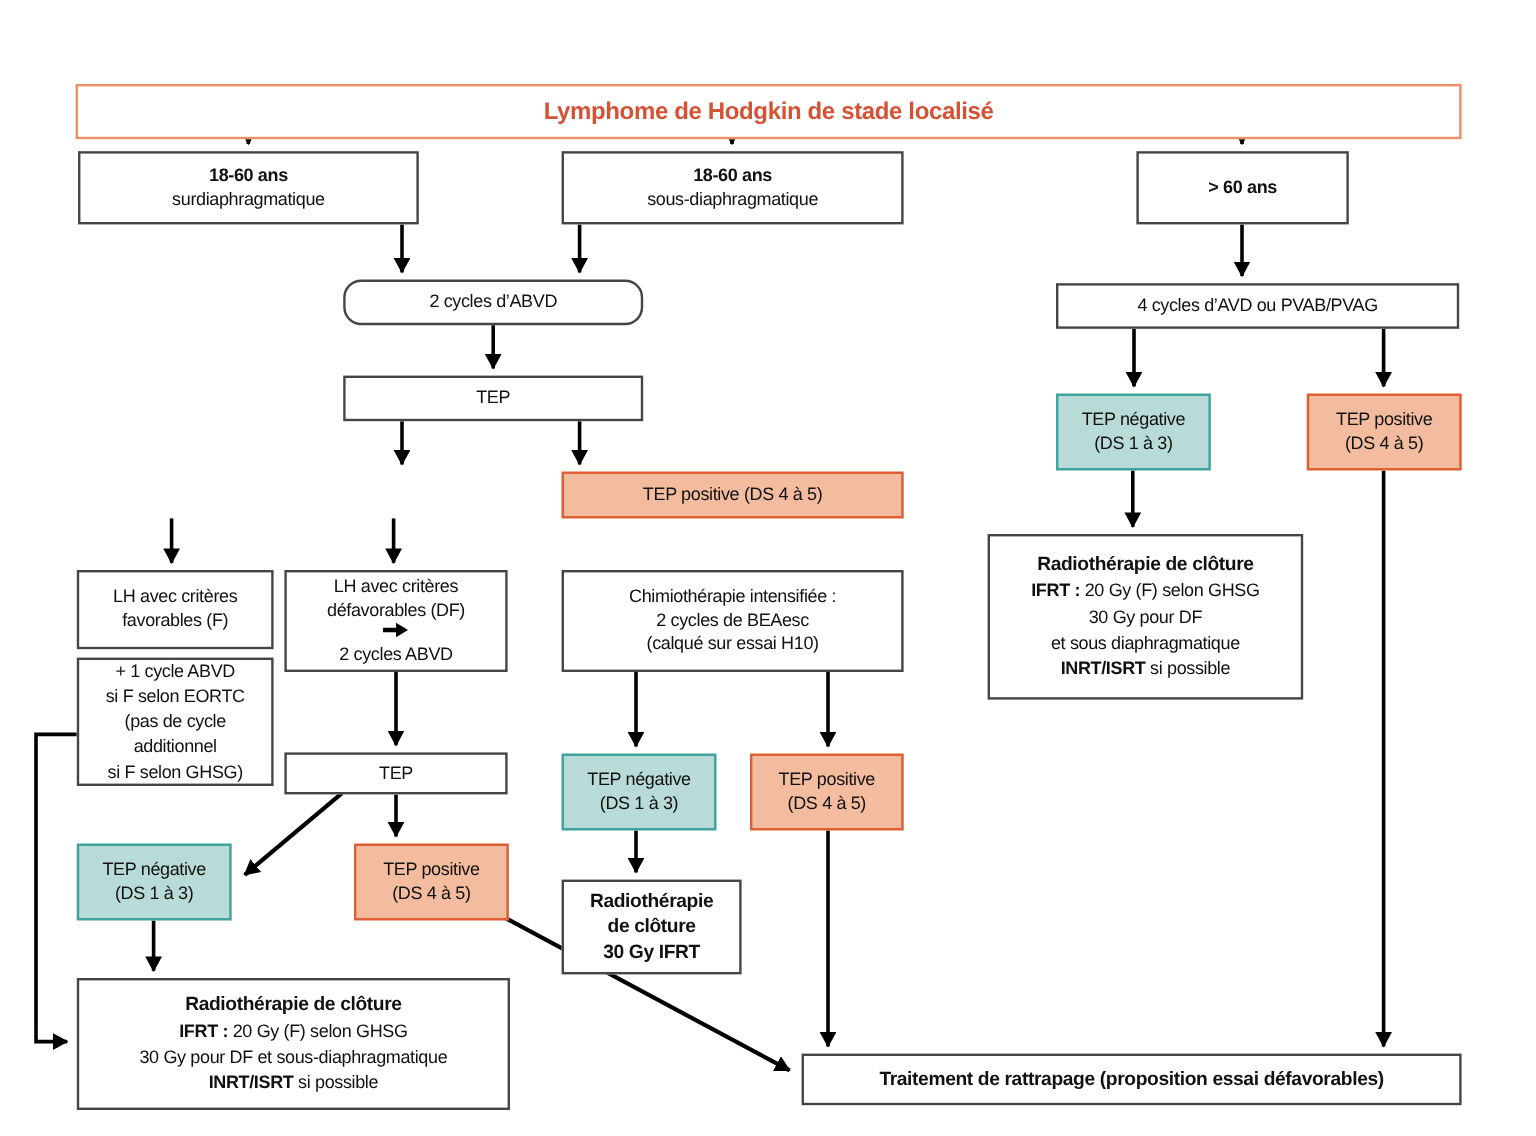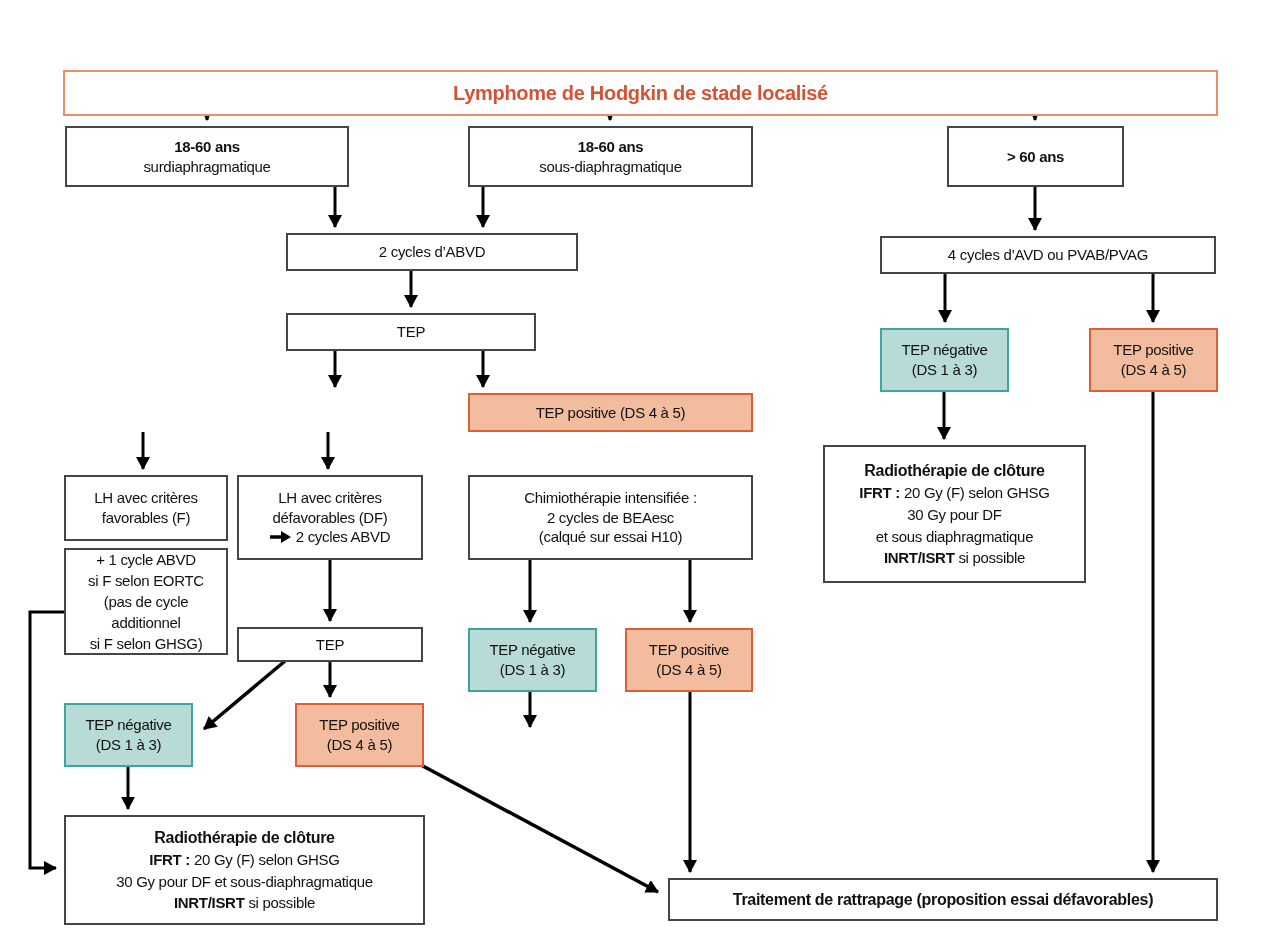--- a/index.html
+++ b/index.html
@@ -19,21 +19,21 @@
     z-index:2; padding:2px 4px;
   }
   .teal   { background:var(--teal-fill,#b9dbd8);  border-color:var(--teal-border,#3fa49f); }
   .salmon { background:var(--salmon-fill,#f3bc9e); border-color:var(--salmon-border,#dd5f35); }
   .title-box {
     border:2px solid var(--title-border,#ec8e68);
     color:var(--accent,#d65235); font-weight:bold; font-size:20px;
   }
   .b { font-weight:bold; }
   .big { font-size:16px; }
-  .row { display:flex; align-items:center; gap:5px; }
+  .row { display:flex; align-items:center; gap:5px;flex-direction:column; }
   .rarrow { flex:0 0 auto; }
 </style>
 </head>
 <body>
 
 <div id="canvas">
 
   <svg class="layer" width="1280" height="947">
     <defs>
       <marker id="ah" markerUnits="userSpaceOnUse" markerWidth="18" markerHeight="16" refX="12" refY="7" orient="auto">
@@ -90,21 +90,21 @@
     <div>surdiaphragmatique</div>
   </div>
   <div class="box" style="left:468px;top:126px;width:285px;height:61px;">
     <div class="b">18-60 ans</div>
     <div>sous-diaphragmatique</div>
   </div>
   <div class="box" style="left:947px;top:126px;width:177px;height:61px;">
     <div class="b">&gt; 60 ans</div>
   </div>
 
-  <div class="box" style="left:286px;top:233px;width:292px;height:38px;">
+  <div class="box" style="left:286px;top:233px;width:250px;height:38px;border-radius:15px;">
     <div>2 cycles d’ABVD</div>
   </div>
   <div class="box" style="left:286px;top:313px;width:250px;height:38px;">
     <div>TEP</div>
   </div>
   <div class="box salmon" style="left:468px;top:393px;width:285px;height:39px;">
     <div>TEP positive (DS 4 à 5)</div>
   </div>
 
   <div class="box" style="left:64px;top:475px;width:164px;height:66px;">
@@ -152,20 +152,25 @@
     <div>(calqué sur essai H10)</div>
   </div>
   <div class="box teal" style="left:468px;top:628px;width:129px;height:64px;">
     <div>TEP négative</div>
     <div>(DS 1 à 3)</div>
   </div>
   <div class="box salmon" style="left:625px;top:628px;width:128px;height:64px;">
     <div>TEP positive</div>
     <div>(DS 4 à 5)</div>
   </div>
+  <div class="box" style="left:468px;top:733px;width:150px;height:79px;">
+    <div class="b big">Radiothérapie</div>
+    <div class="b big">de clôture</div>
+    <div class="b big">30 Gy IFRT</div>
+  </div>
 
   <div class="box" style="left:880px;top:236px;width:336px;height:38px;">
     <div>4 cycles d’AVD ou PVAB/PVAG</div>
   </div>
   <div class="box teal" style="left:880px;top:328px;width:129px;height:64px;">
     <div>TEP négative</div>
     <div>(DS 1 à 3)</div>
   </div>
   <div class="box salmon" style="left:1089px;top:328px;width:129px;height:64px;">
     <div>TEP positive</div>

